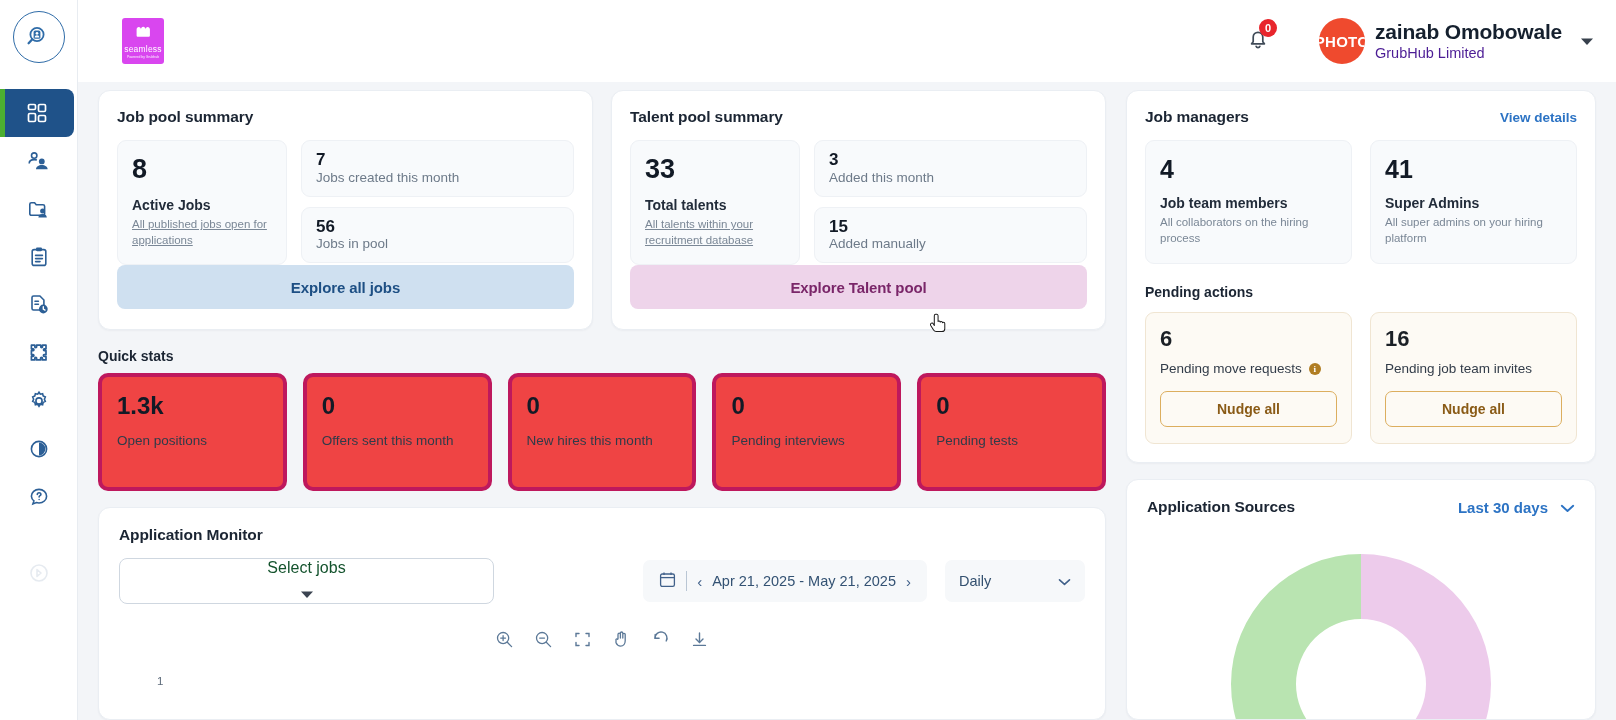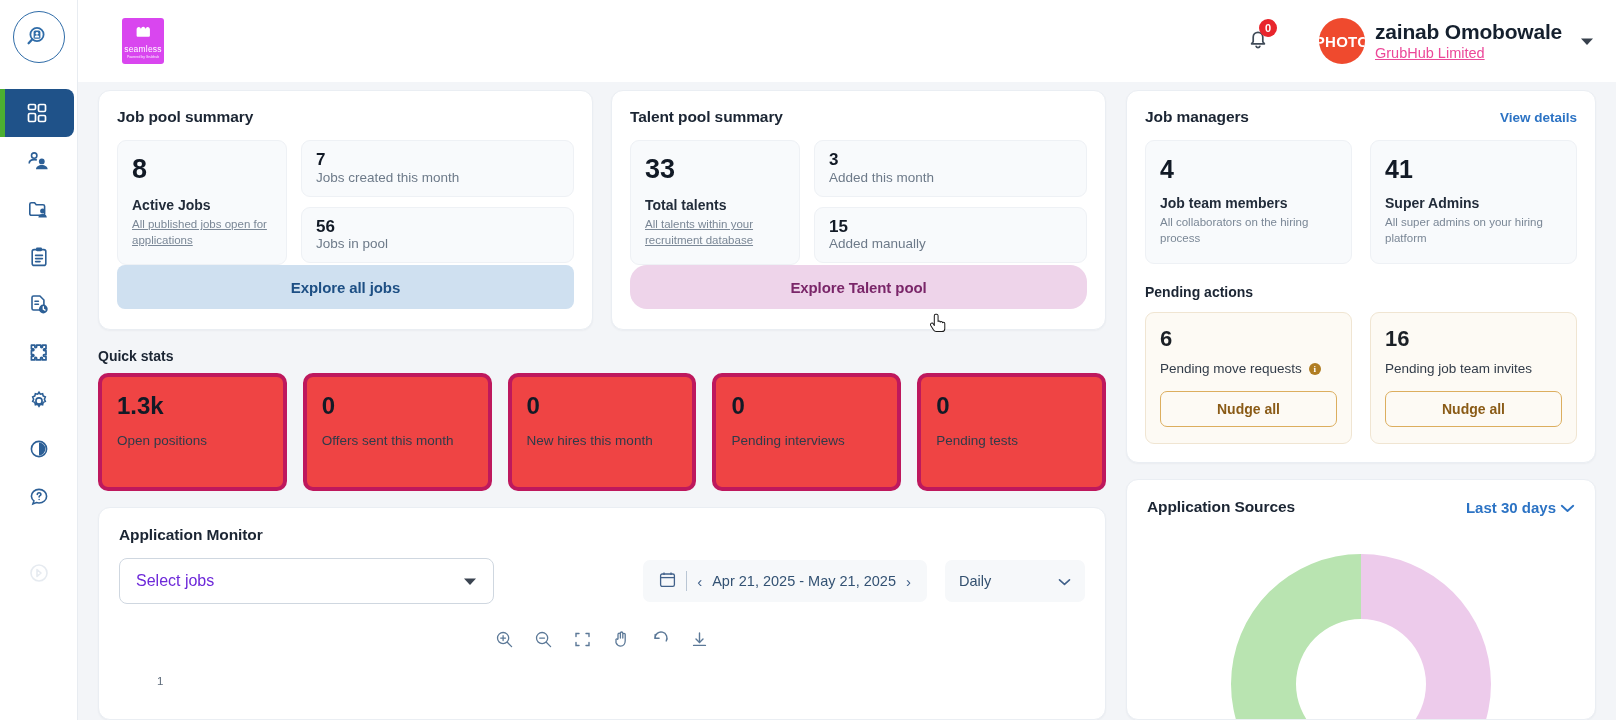--- a/index.html
+++ b/index.html
@@ -98,21 +98,21 @@
   .user-block { display: flex; align-items: center; gap: 10px; }
   .avatar {
     width: 46px; height: 46px; border-radius: 50%;
     background: #ef4a2e; color: #fff;
     display: flex; align-items: center; justify-content: center;
     font-size: 15px; font-weight: 700; letter-spacing: .3px;
     overflow: hidden;
   }
   .user-text { line-height: 1.2; }
   .user-name { font-size: 21px; font-weight: 700; color: #15202e; letter-spacing: -.2px; }
-  .user-org { font-size: 14.5px; color: #ec4899; margin-top: 1px; text-decoration: underline; }
+  .user-org { font-size: 14.5px; color: #4c1d95; margin-top: 1px; }
   .user-caret { margin-left: 8px; color: #37404c; }
 
   
   .body-area {
     flex: 1 1 auto; background: #f3f5f8;
     padding: 0 20px;
     display: flex; gap: 20px;
     overflow: hidden;
     position: relative;
   }
@@ -146,21 +146,21 @@
   }
   .mini-stat .num { font-size: 17px; font-weight: 700; color: #121a26; line-height: 1.15; }
   .mini-stat .lbl { font-size: 13.5px; color: #6d7a89; margin-top: 0; }
   .cta {
     display: block; width: 100%; margin-top: 0;
     height: 44px; border-radius: 8px; border: none;
     font-size: 15px; font-weight: 700; letter-spacing: -.1px;
     cursor: pointer; font-family: inherit;
   }
   .cta.blue { background: #cfe0f0; color: #1d4f84; }
-  .cta.purple { background: #eed4ea; color: #7a2669; border-radius: 17px; }
+  .cta.purple { background: #eed4ea; color: #7a2669; }
 
   
   .quick-wrap { margin-top: 2px; }
   .quick-title { font-size: 14px; font-weight: 700; color: #1b2533; margin-bottom: 9px; }
   .quick-grid { display: flex; gap: 16px; }
   .quick-card {
     flex: 1 1 0;
     background: #ef4444; border: 4px solid #be185d; border-radius: 10px;
     padding: 16px 15px 18px;
     min-height: 118px;
@@ -170,21 +170,21 @@
 
   
   .monitor-card { padding: 18px 20px 0; flex: 1 1 auto; min-height: 0; overflow: hidden; }
   .monitor-controls { display: flex; align-items: center; margin-top: 14px; gap: 0; }
   .select-jobs {
     width: 375px; height: 46px;
     border: 1px solid #cfd7e0; border-radius: 8px;
     background: #fff;
     display: flex; align-items: center; justify-content: space-between;
     padding: 0 16px;
-    font-size: 16px; color: #6d28d9;
+    font-size: 16px; color: #14532d; flex-direction: column;
   }
   .ctrl-spacer { flex: 1 1 auto; }
   .daterange {
     height: 42px; border-radius: 7px; background: #f6f8fa;
     display: flex; align-items: center; gap: 10px;
     padding: 0 16px; color: #335273;
     font-size: 14.5px; font-weight: 500;
   }
   .daterange .divider { width: 1px; height: 20px; background: #b9c6d4; }
   .daterange .arrow { color: #41618a; font-size: 15px; }
@@ -238,21 +238,21 @@
     display: block; width: 100%; margin-top: 15px;
     height: 36px; border-radius: 7px;
     border: 1px solid #dcae5e; background: transparent;
     color: #8a5b16; font-size: 14px; font-weight: 700;
     cursor: pointer; font-family: inherit;
   }
 
   
   .sources-card { padding: 18px 20px 0; flex: 1 1 auto; min-height: 0; overflow: hidden; }
   .sources-head { display: flex; align-items: center; justify-content: space-between; }
-  .sources-range { display: flex; align-items: center; gap: 4px; font-size: 15px; font-weight: 700; color: #2c73c4; cursor: pointer; }
+  .sources-range { display: flex; align-items: center; gap: 12px; font-size: 15px; font-weight: 700; color: #2c73c4; cursor: pointer; }
   .donut-wrap { display: flex; justify-content: center; margin-top: 18px; }
 
   
   .cursor { position: absolute; width: 20px; height: 26px; pointer-events: none; z-index: 50; }
 </style>
 </head>
 <body>
 
 <div class="app">
 

